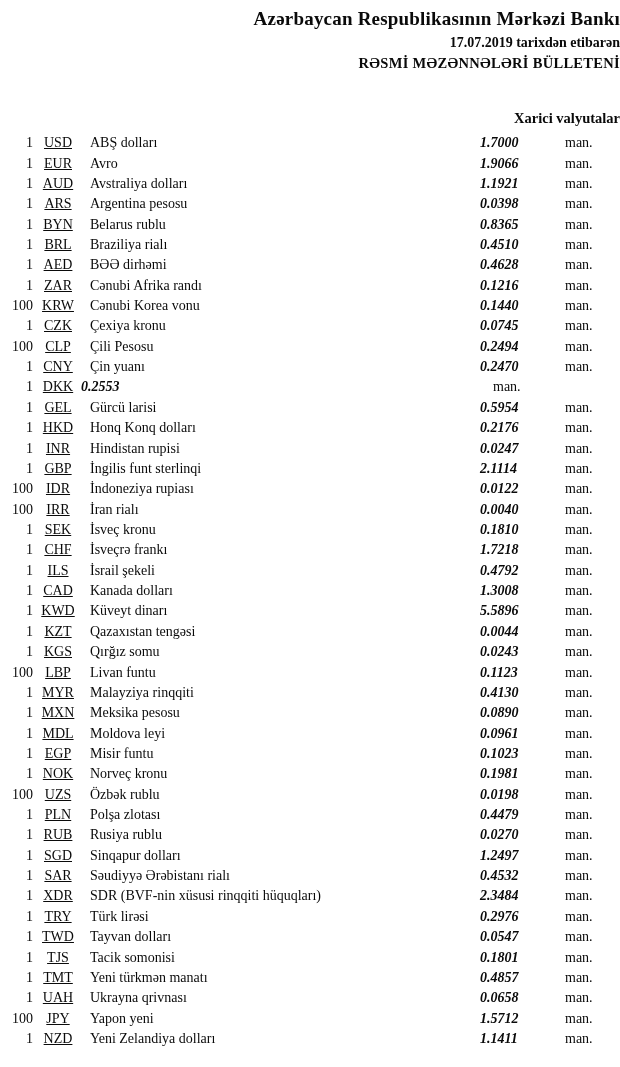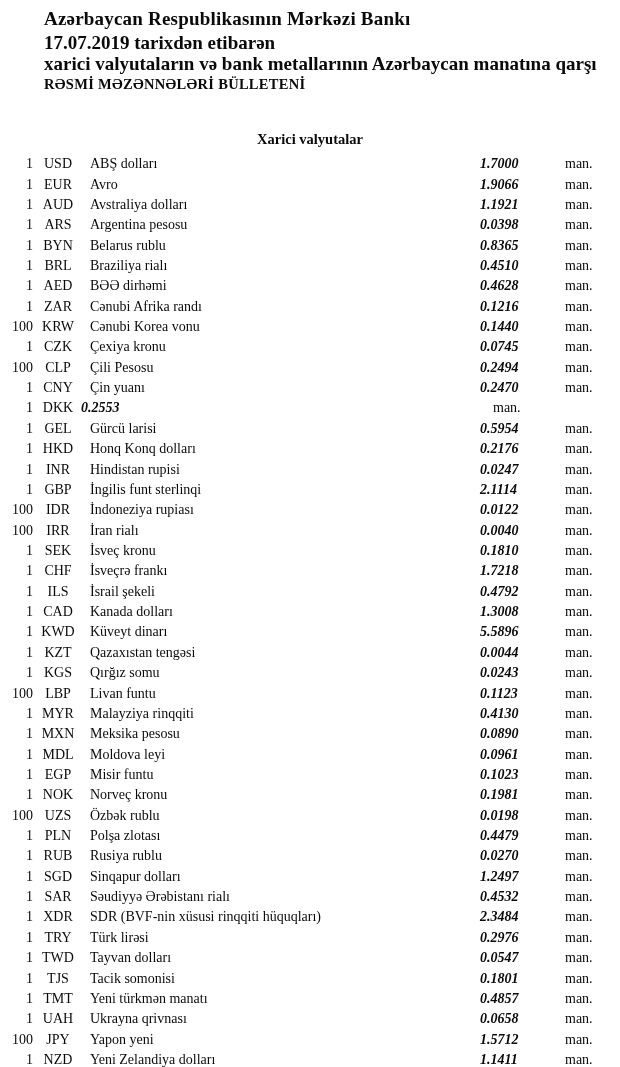--- a/index.html
+++ b/index.html
@@ -6,70 +6,69 @@
   body {
     width: 620px;
     height: 1067px;
     background: #ffffff;
     color: #0a0a0a;
     font-family: "Liberation Serif", "DejaVu Serif", serif;
     overflow: hidden;
   }
   .page { width: 620px; height: 1067px; }
 
-  .doc-header { text-align: left; padding-left: 44px; }
+  .doc-header { text-align: right; padding-left: 44px; }
   .doc-title {
     padding-top: 6px;
     font-size: 19px;
     font-weight: bold;
     line-height: 26px;
     letter-spacing: 0.2px;
   }
   .doc-sub {
-    font-size: 19px;
+    font-size: 14px;
     font-weight: bold;
     line-height: 21px;
   }
   .doc-bulletin {
     font-size: 14.5px;
     font-weight: bold;
     line-height: 21px;
     letter-spacing: 0.3px;
   }
   .section-title {
     margin-top: 34px;
-    text-align: center;
+    text-align: right;
     font-size: 14.5px;
     font-weight: bold;
     line-height: 20px;
   }
 
   .rates-table { margin-top: 5px; }
   .row {
     display: grid;
     grid-template-columns: 35px 46px 399px 72px 68px;
     height: 20.36px;
     align-items: center;
     font-size: 14px;
   }
   .qty  { text-align: right; padding-right: 2px; }
-  .code { text-align: center; }
+  .code { text-align: center; text-decoration: underline; }
   .name { padding-left: 9px; white-space: nowrap; }
   .rate { text-align: left; font-weight: bold; font-style: italic; }
   .unit { padding-left: 13px; }
 </style>
 </head>
 <body>
 
 <div class="page">
 
   <div class="doc-header">
     <div class="doc-title">Azərbaycan Respublikasının Mərkəzi Bankı</div>
     <div class="doc-sub">17.07.2019 tarixdən etibarən</div>
-    <div class="doc-sub">xarici valyutaların və bank metallarının Azərbaycan manatına qarşı</div>
     <div class="doc-bulletin">RƏSMİ MƏZƏNNƏLƏRİ BÜLLETENİ</div>
   </div>
 
   <div class="section-title">Xarici valyutalar</div>
 
   <div class="rates-table" id="rates-table">
     <div class="row">
       <span class="qty">1</span>
       <span class="code">USD</span>
       <span class="name">ABŞ dolları</span>

